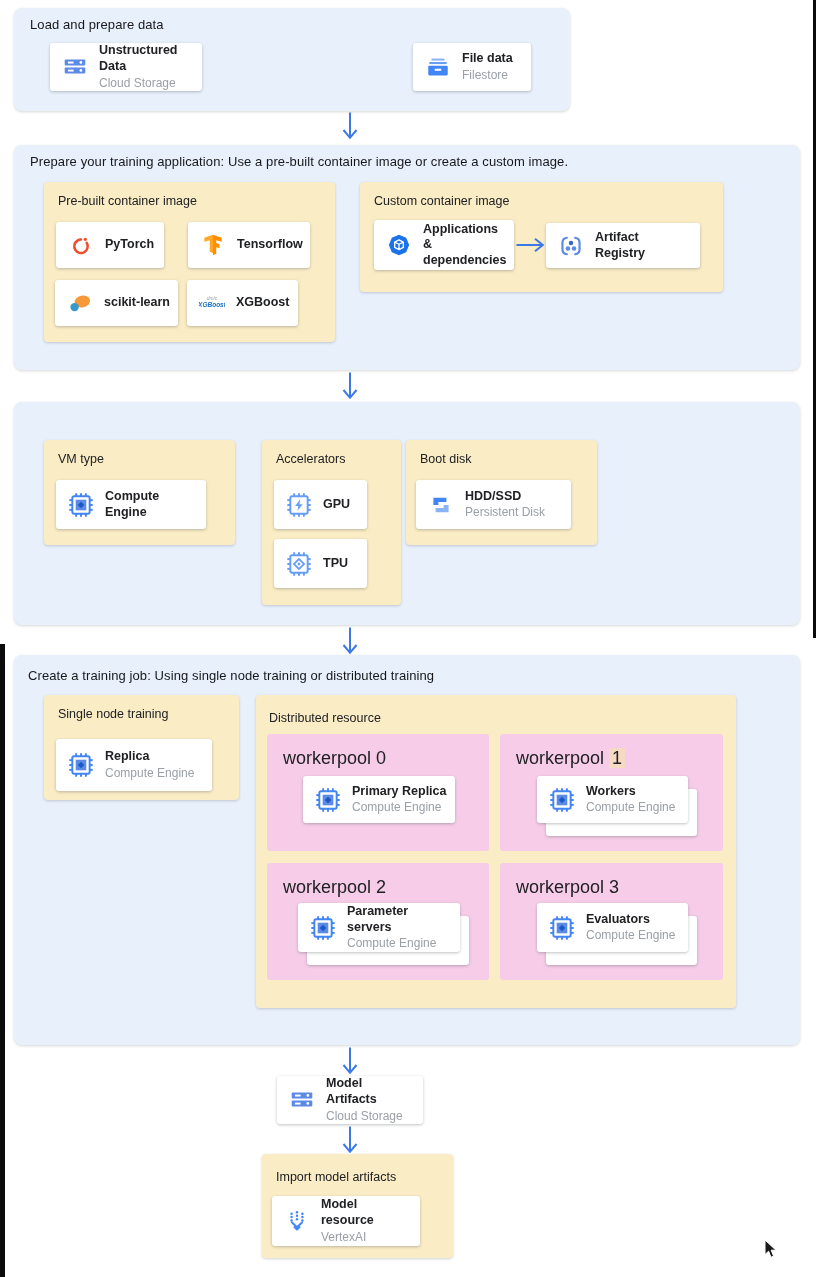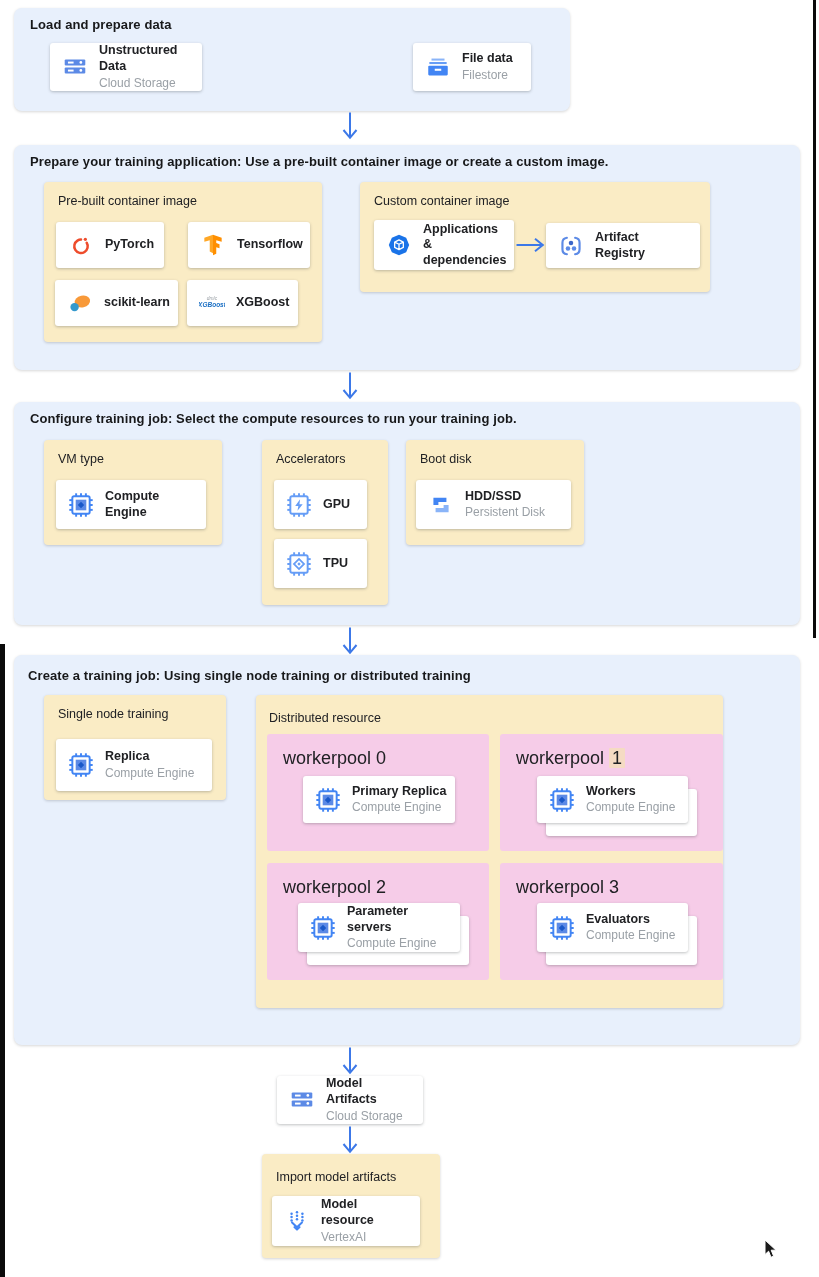--- a/index.html
+++ b/index.html
@@ -1,20 +1,20 @@
 <!DOCTYPE html>
 <html><head>
 <meta charset="utf-8">
 <style>
   html,body{margin:0;padding:0;background:#fff;}
   .page{position:relative;width:819px;height:1277px;background:#fff;overflow:hidden;
         font-family:"Liberation Sans",sans-serif;-webkit-font-smoothing:antialiased;}
   .sec{position:absolute;background:#E8F0FC;border-radius:8px;box-shadow:0 1px 3px rgba(0,0,0,.16);}
-  .sec-t{position:absolute;left:16px;top:9px;margin:0;font-size:13px;font-weight:bold;color:#17181a;letter-spacing:.1px;white-space:nowrap;}
-  .grp{position:absolute;background:#FAECC5;border-radius:4px;box-shadow:0 1px 3px rgba(0,0,0,.18);}
+  .sec-t{position:absolute;left:16px;top:9px;margin:0;font-size:13px;font-weight:normal;color:#17181a;letter-spacing:.1px;white-space:nowrap;}
+  .grp{position:absolute;background:#FAECC5;border-radius:4px;box-shadow:0 1px 3px rgba(0,0,0,.18);padding-left:13px;}
   .grp-t{position:absolute;left:14px;top:12px;font-size:12.5px;color:#202124;white-space:nowrap;}
   .pool{position:absolute;background:#F6CCE8;border-radius:3px;}
   .pool-t{position:absolute;left:16px;top:14px;font-size:18px;color:#202124;white-space:nowrap;}
   .pool-t .num{margin-left:5px;}
   .pool-t .hl{background:#F5DBC3;padding:0 3px;border-radius:1px;}
   .card{position:absolute;background:#fff;border-radius:3px;box-shadow:0 1px 3px rgba(60,64,67,.32);
         display:flex;align-items:center;gap:11px;padding:0 8px 0 12px;box-sizing:border-box;}
   .stack{position:absolute;background:#fff;border-radius:3px;box-shadow:0 1px 3px rgba(60,64,67,.32);}
   .ic{width:26px;height:26px;flex:0 0 auto;}
   .ct{display:flex;flex-direction:column;justify-content:center;min-width:0;}
@@ -252,21 +252,20 @@
           </div>
       </div>
     </div>
   </section>
 
   <svg class="arrow" style="left:340px;top:372px" width="20" height="28">
       <use href="#a-down"></use>
     </svg>
 
   <section class="sec" style="left:14px;top:402px;width:786px;height:223px">
-    <h2 class="sec-t">Configure training job: Select the compute resources to run your training job.</h2>
 
     <div class="grp" style="left:30px;top:38px;width:178px;height:105px">
       <div class="grp-t">VM type</div>
       <div class="card" style="left:12px;top:40px;width:150px;height:49px">
         <svg class="ic" viewBox="0 0 24 24">
             <use href="#i-ce"></use>
           </svg>
         <div class="ct">
             <div class="t">Compute Engine</div>
           </div>

